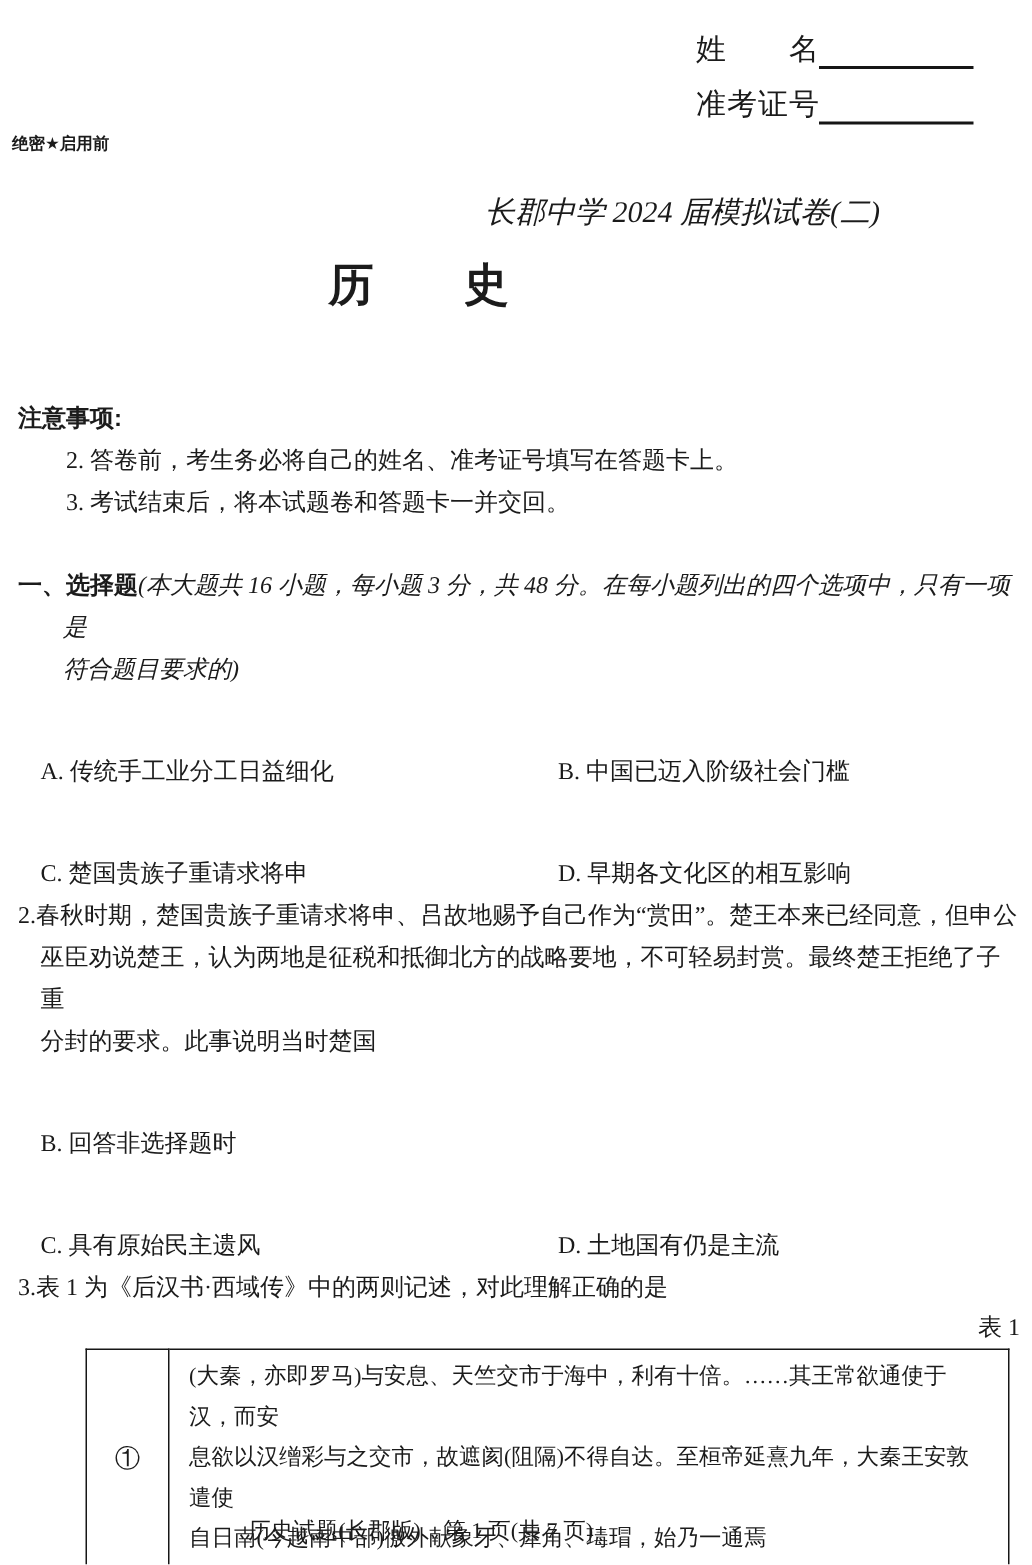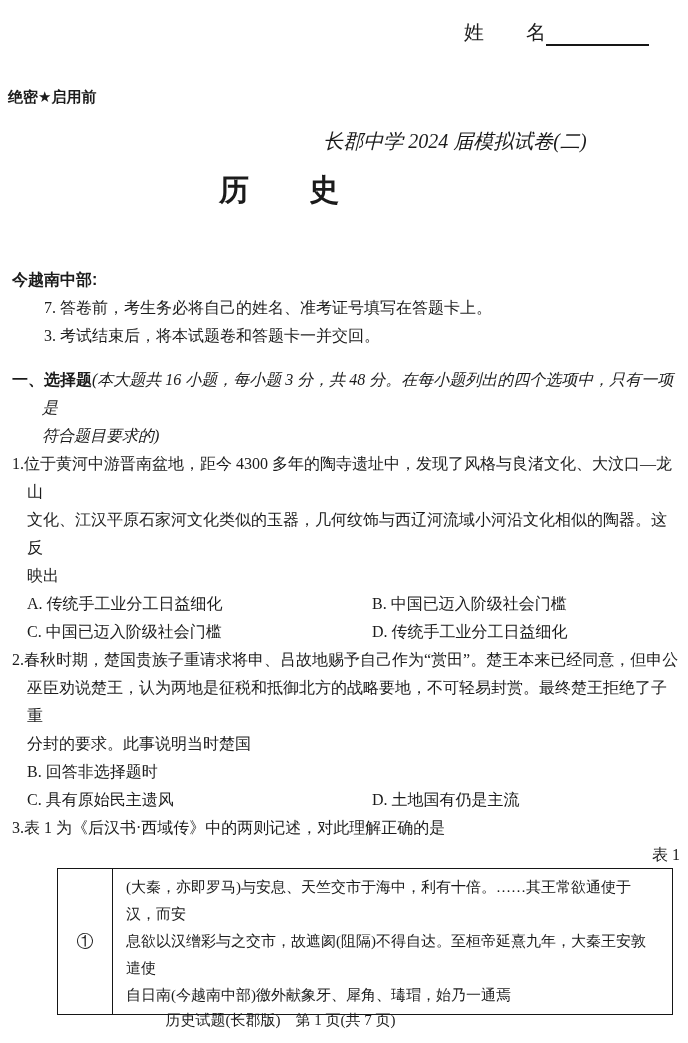--- a/index.html
+++ b/index.html
@@ -11,41 +11,41 @@
   }
   .page{position:relative;width:688px;height:1043px;overflow:hidden;background:#fff;}
 
   
   .name-block{position:absolute;top:16px;left:464px;font-size:20px;}
   .field-row{display:flex;align-items:flex-end;margin-bottom:7px;height:30px;}
   .jlabel{display:inline-block;width:82px;text-align:justify;text-align-last:justify;}
   .blank-line{display:inline-block;width:103px;height:26px;border-bottom:2px solid #161616;}
 
   
-  .security{position:absolute;top:88px;left:8px;font-size:15px;font-weight:bold;
+  .security{position:absolute;top:88px;left:8px;font-size:11px;font-weight:bold;
     font-family:"Liberation Sans","DejaVu Sans",sans-serif;}
 
   
   .exam-title{position:absolute;top:128px;left:0;width:688px;text-align:center;
     font-size:20px;font-style:italic;transform:translateX(111px);}
   .subject-title{position:absolute;top:170px;left:0;width:558px;text-align:center;
     font-size:30px;font-weight:bold;font-family:"Liberation Sans","DejaVu Sans",sans-serif;}
 
   
   .main{position:absolute;top:266px;left:12px;width:668px;font-size:16px;line-height:28px;}
   .notice-heading{font-weight:bold;font-family:"Liberation Sans","DejaVu Sans",sans-serif;}
   .notice-item{margin:0;text-indent:2em;white-space:pre-line;}
 
-  .section-heading{margin:16px 0 0 0;padding-left:30px;text-indent:-30px;white-space:pre-line;}
+  .section-heading{margin:27px 0 0 0;padding-left:30px;text-indent:-30px;white-space:pre-line;}
   .sec-bold{font-weight:bold;font-family:"Liberation Sans","DejaVu Sans",sans-serif;font-style:normal;}
   .sec-rest{font-style:italic;}
 
   .question{margin:0;padding-left:15px;text-indent:-15px;white-space:pre-line;}
   .options{padding-left:15px;}
-  .opt-row{display:flex;}
+  .opt-row{display:flex;margin-top:40px;}
   .opt-row .opt:first-child{width:345px;}
 
   .table-caption{text-align:right;line-height:22px;margin:2px 0 2px 0;}
   table.src-table{border-collapse:collapse;margin-left:45px;width:616px;
     font-size:15px;line-height:27px;}
   table.src-table td{border:1.5px solid #161616;}
   td.row-num{width:52px;text-align:center;font-size:17px;}
   td.row-text{padding:5px 13px;white-space:pre-line;}
 
   .footer{position:absolute;top:1011px;left:0;width:561px;text-align:center;font-size:15px;}
@@ -53,47 +53,48 @@
 </head>
 <body>
 
 <div class="page">
 
   <div class="name-block">
     <div class="field-row">
       <span class="jlabel">姓名</span>
         <span class="blank-line"></span>
     </div>
+    <div class="field-row">
+      <span class="jlabel">准考证号</span>
+        <span class="blank-line"></span>
+    </div>
   </div>
 
   <div class="security">绝密★启用前</div>
 
   <div class="exam-title">长郡中学 2024 届模拟试卷(二)</div>
   <div class="subject-title">历　　史</div>
 
   <div class="main">
 
-    <div class="notice-heading">今越南中部:</div>
-    <p class="notice-item">7. 答卷前，考生务必将自己的姓名、准考证号填写在答题卡上。</p>
+    <div class="notice-heading">注意事项:</div>
+    <p class="notice-item">2. 答卷前，考生务必将自己的姓名、准考证号填写在答题卡上。</p>
     <p class="notice-item">3. 考试结束后，将本试题卷和答题卡一并交回。</p>
 
     <p class="section-heading"><span class="sec-bold">一、选择题</span><span class="sec-rest">(本大题共 16 小题，每小题 3 分，共 48 分。在每小题列出的四个选项中，只有一项是
 符合题目要求的)</span></p>
 
-    <p class="question"><span>1.</span><span>位于黄河中游晋南盆地，距今 4300 多年的陶寺遗址中，发现了风格与良渚文化、大汶口—龙山
-文化、江汉平原石家河文化类似的玉器，几何纹饰与西辽河流域小河沿文化相似的陶器。这反
-映出</span></p>
     <div class="options">
       <div class="opt-row">
         <span class="opt">A. 传统手工业分工日益细化</span>
         <span class="opt">B. 中国已迈入阶级社会门槛</span>
       </div>
       <div class="opt-row">
-        <span class="opt">C. 中国已迈入阶级社会门槛</span>
-        <span class="opt">D. 传统手工业分工日益细化</span>
+        <span class="opt">C. 楚国贵族子重请求将申</span>
+        <span class="opt">D. 早期各文化区的相互影响</span>
       </div>
     </div>
 
     <p class="question"><span>2.</span><span>春秋时期，楚国贵族子重请求将申、吕故地赐予自己作为“赏田”。楚王本来已经同意，但申公
 巫臣劝说楚王，认为两地是征税和抵御北方的战略要地，不可轻易封赏。最终楚王拒绝了子重
 分封的要求。此事说明当时楚国</span></p>
     <div class="options">
       <div class="opt-row">
         <span class="opt">B. 回答非选择题时</span>
       </div>

